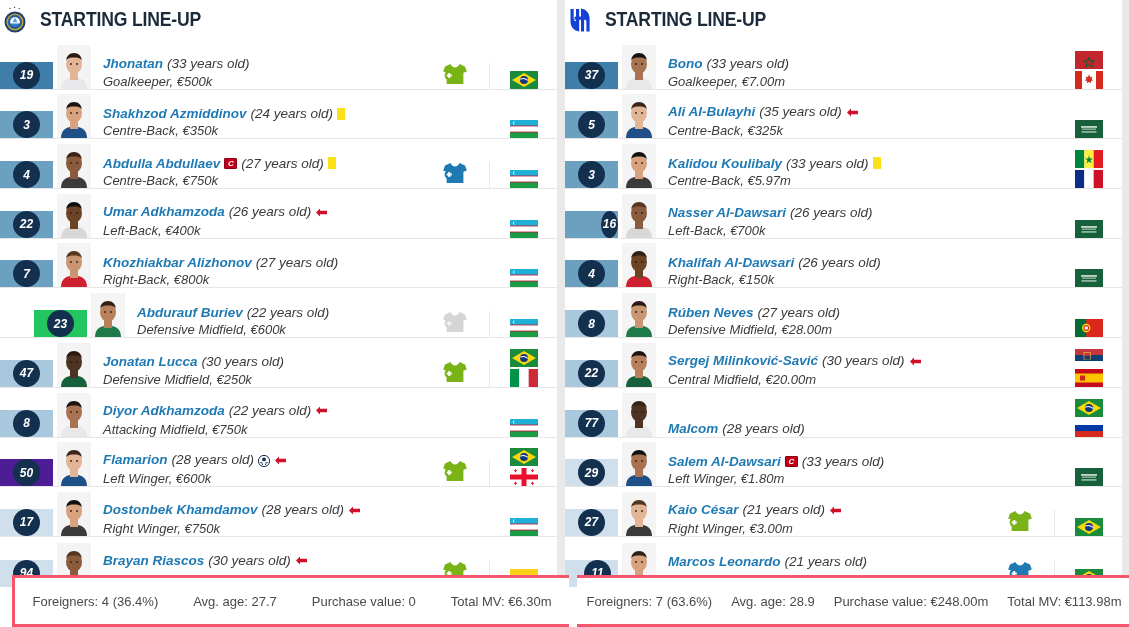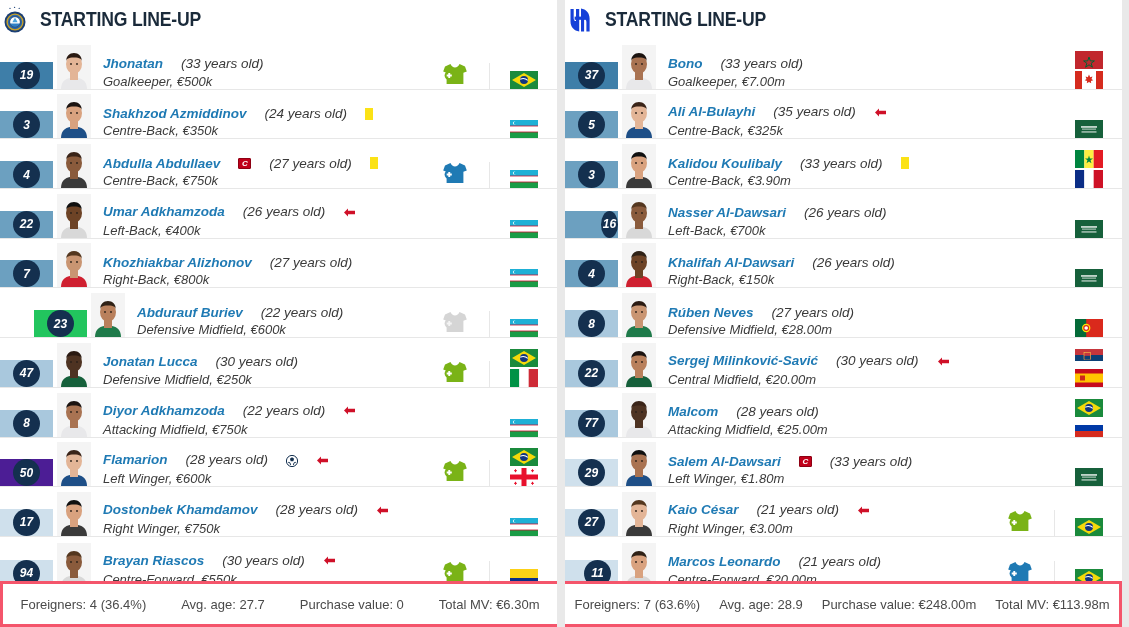--- a/index.html
+++ b/index.html
@@ -74,21 +74,21 @@
   }
 
   .photo-cell { width: 42px; flex: 0 0 42px; display: flex; align-items: flex-end; justify-content: center; overflow: hidden; }
   .photo { width: 34px; height: 44px; display: block; }
 
   .info-cell {
     flex: 1 1 auto;
     display: flex; flex-direction: column; justify-content: center;
     padding-left: 8px; overflow: hidden;
   }
-  .pname-line { display: flex; align-items: center; gap: 18px; white-space: nowrap; line-height: 1.15; }
+  .pname-line { display: flex; align-items: center; gap: 4px; white-space: nowrap; line-height: 1.15; }
   .pname {
     color: #1f7ab4; font-weight: 700; font-size: 13.5px;
     font-family: "Liberation Sans", sans-serif;
   }
   .page { color: #3a3a3a; font-size: 13.5px; }
   .pos-line { color: #3c3c3c; font-size: 13px; margin-top: 2px; white-space: nowrap; }
 
   
   .capt {
     display: inline-block; width: 13px; height: 11px;
@@ -107,22 +107,22 @@
   .flag-cell {
     width: 67px; flex: 0 0 67px;
     display: flex; flex-direction: column; align-items: center; justify-content: center;
     gap: 2px;
   }
   .flag { width: 28px; height: 18px; display: block; border: 0; }
 
   
   .lineup-footer {
     position: absolute;
-    left: 0; bottom: 0;
-    width: 557px; height: 46px;
+    left: 12px; bottom: 0;
+    width: 557px; height: 52px;
     background: #ffffff;
     border: 3px solid #f4556b;
     display: flex; align-items: center;
     z-index: 5;
   }
   .panel.left .lineup-footer { border-right: none; }
   .panel.right .lineup-footer { border-left: none; }
   .foot-item {
     flex: 1 1 auto; text-align: center;
     font-size: 13px; color: #4a4a4a;
@@ -747,21 +747,21 @@
               <circle cx="14" cy="19" r="0.9" fill="#2a2019"></circle>
               <circle cx="20" cy="19" r="0.9" fill="#2a2019"></circle>
             </svg>
           </div>
           <div class="info-cell">
             <div class="pname-line">
               <a class="pname">Kalidou Koulibaly</a>
               <span class="page">(33 years old)</span>
               <span class="ycard"></span>
             </div>
-            <div class="pos-line">Centre-Back, €3.90m</div>
+            <div class="pos-line">Centre-Back, €5.97m</div>
           </div>
           <div class="icon-cell"></div>
           <div class="flag-cell">
             <span title="Senegal">
               <svg class="flag" viewBox="0 0 28 18">
                 <rect width="9.34" height="18" fill="#00853f"></rect>
                 <rect x="9.34" width="9.33" height="18" fill="#fdef42"></rect>
                 <rect x="18.67" width="9.33" height="18" fill="#e31b23"></rect>
                 <path d="M14 5.6l.95 2.9h3.05l-2.47 1.8.95 2.9L14 11.4l-2.48 1.8.95-2.9L10 8.5h3.05z" fill="#00853f"></path>
               </svg>
@@ -938,21 +938,20 @@
               <path d="M9 17c0-6 3.6-9 8-9s8 3 8 9c0-3-2-4.6-8-4.6S9 14 9 17z" fill="#3a2418"></path>
               <circle cx="14" cy="19" r="0.9" fill="#2a2019"></circle>
               <circle cx="20" cy="19" r="0.9" fill="#2a2019"></circle>
             </svg>
           </div>
           <div class="info-cell">
             <div class="pname-line">
               <a class="pname">Malcom</a>
               <span class="page">(28 years old)</span>
             </div>
-            <div class="pos-line">Attacking Midfield, €25.00m</div>
           </div>
           <div class="icon-cell"></div>
           <div class="flag-cell">
             <span title="Brazil">
               <svg class="flag" viewBox="0 0 28 18">
                 <rect width="28" height="18" fill="#1a8a3c"></rect>
                 <polygon points="14,2 26,9 14,16 2,9" fill="#f5d90a"></polygon>
                 <circle cx="14" cy="9" r="4" fill="#12357f"></circle>
                 <path d="M10.2 8.2a7 7 0 0 1 7.6 1.2" stroke="#fff" stroke-width="1.1" fill="none"></path>
               </svg>

